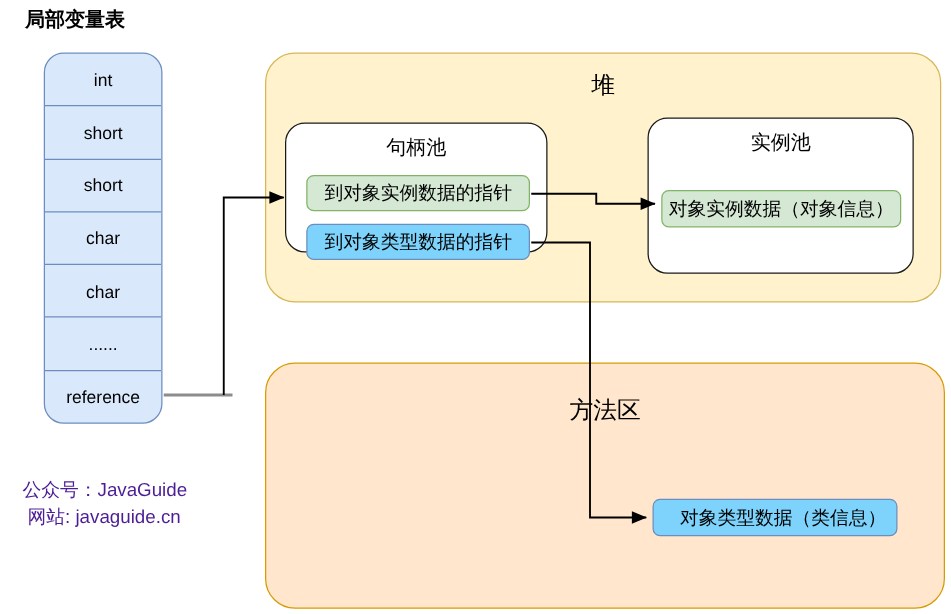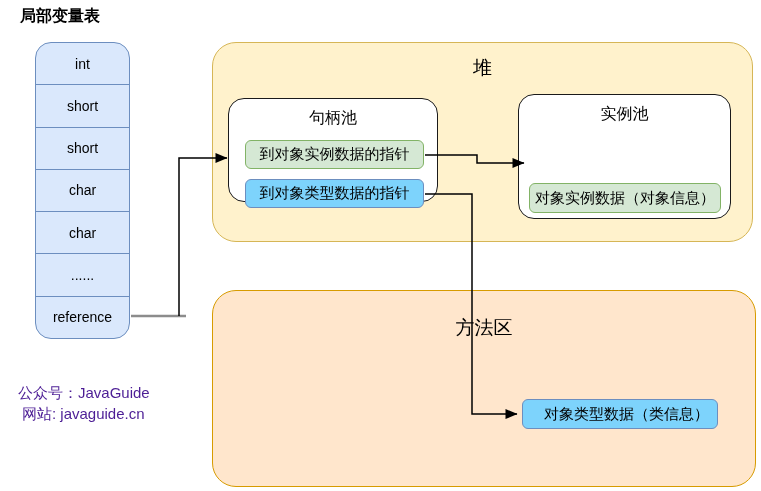--- a/index.html
+++ b/index.html
@@ -91,21 +91,21 @@
     font-size: 15px;
     color: #000;
     white-space: nowrap;
     border-radius: 6px;
   }
   .chip-green { background: #d5e8d4; border: 1.3px solid #82b366; }
   .chip-blue  { background: #7dd3fc; border: 1.3px solid #6c8ebf; }
 
   .chip-inst-ptr { left: 16px; top: 41px; width: 179px; height: 29px; }
   .chip-type-ptr { left: 16px; top: 80px; width: 179px; height: 29px; }
-  .chip-inst-data { left: 10px; top: 57px; width: 192px; height: 30px; margin-top: 31px; }
+  .chip-inst-data { left: 10px; top: 57px; width: 192px; height: 30px; }
 
   .method-area {
     position: absolute;
     left: 212px;
     top: 290px;
     width: 544px;
     height: 197px;
     background: #ffe6cc;
     border: 1.5px solid #d79b00;
     border-radius: 24px;

